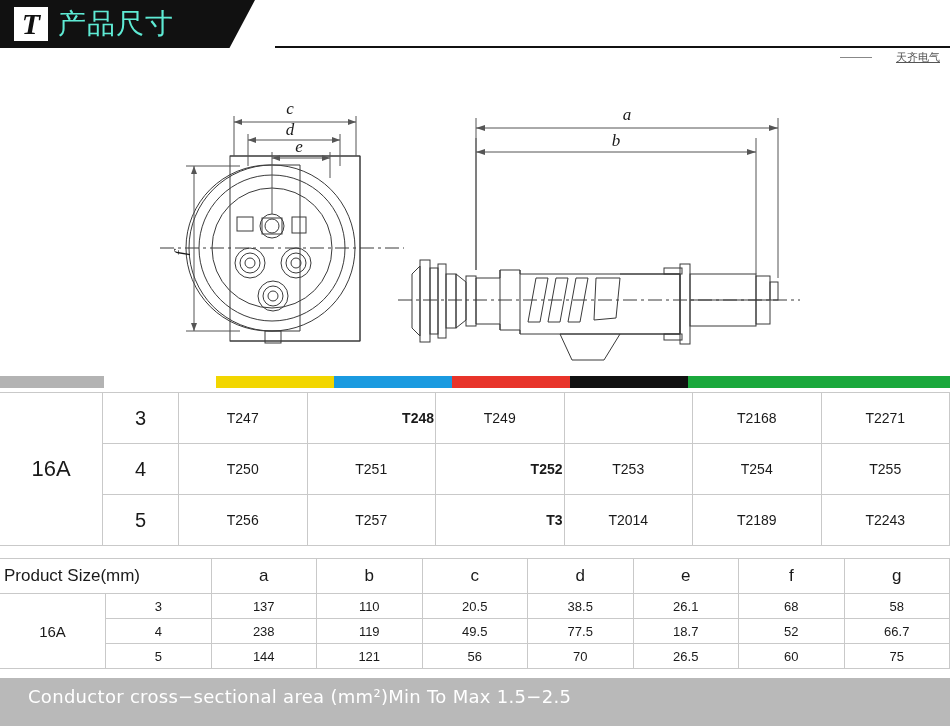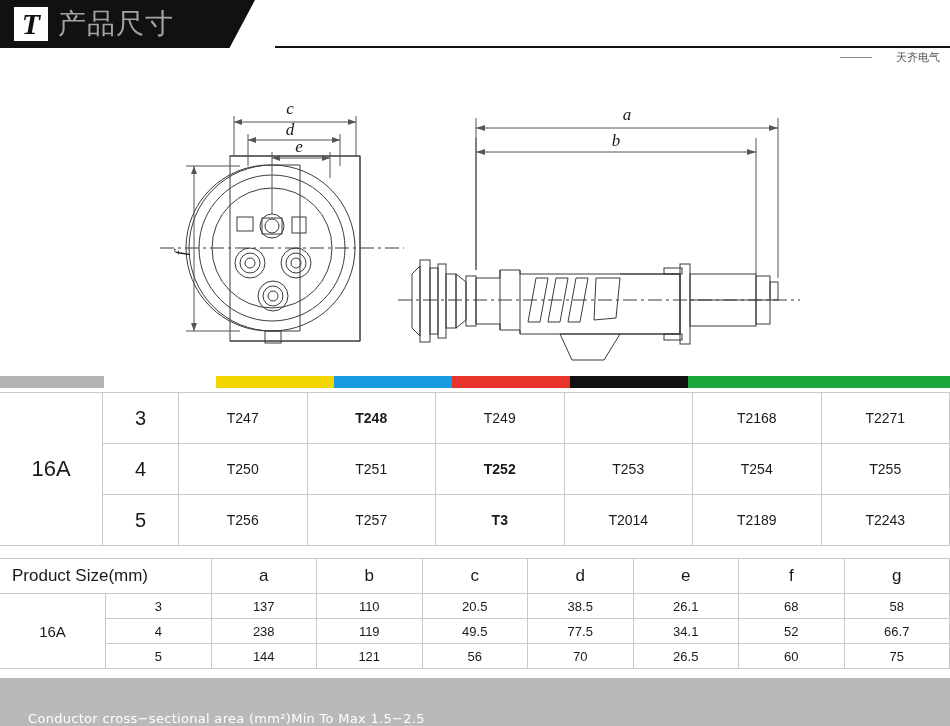--- a/index.html
+++ b/index.html
@@ -31,31 +31,32 @@
     position:absolute;left:14px;top:7px;width:34px;height:34px;
     background:#ffffff;
     display:flex;align-items:center;justify-content:center;
   }
   .logo-t{
     font-family:"Liberation Serif", serif;
     font-size:30px;line-height:30px;color:#111111;font-style:italic;font-weight:bold;
   }
   .header-title{
     position:absolute;left:58px;top:6px;
-    font-size:28px;line-height:36px;color:#a3a3a3;
+    font-size:28px;line-height:36px;color:#5eead4;
     font-family:"DejaVu Sans", sans-serif;
     letter-spacing:1px;
   }
   .header-rule{
     position:absolute;left:275px;top:46px;width:675px;height:2px;background:#111111;
   }
   .brand-line{
     position:absolute;right:10px;top:50px;
     font-size:11px;color:#555555;
     font-family:"DejaVu Sans", sans-serif;
+    text-decoration:underline;
   }
   .brand-dash{
     position:absolute;right:78px;top:57px;width:32px;height:1px;background:#888;
   }
 
   
   .drawing{
     position:absolute;left:0;top:78px;width:950px;height:290px;
   }
   .drawing svg{display:block;}
@@ -78,58 +79,57 @@
     text-align:center;
     font-size:14px;
     color:#1a1a1a;
     height:48px;
     font-family:"Liberation Sans", sans-serif;
   }
   .model-table td.amp{
     font-size:22px;width:100px;border-left:none;
   }
   .model-table td.num{width:73px;font-size:20px;}
-  .model-table td.bold{font-weight:bold;}
+  .model-table td.bold{font-weight:bold;text-align:right;}
 
   
   .size-wrap{
     position:absolute;left:0;top:558px;width:950px;
   }
   .size-table{
     width:950px;border-collapse:collapse;table-layout:fixed;
   }
   .size-table td{
     border:1px solid #c9c9c9;
     text-align:center;
     font-size:13px;
     height:22px;
     color:#1a1a1a;
   }
   .size-table td.hdr{
     font-size:17px;height:32px;
   }
   .size-table td.hdr-label{
-    text-align:left;padding-left:12px;font-size:17px;border-left:none;
+    text-align:left;padding-left:4px;font-size:17px;border-left:none;
   }
   .size-table td.amp2{
     font-size:15px;border-left:none;width:100px;
   }
   .size-table td.rowlab{width:105px;}
 
   
   .footer{
     position:absolute;left:0;top:678px;width:950px;height:48px;
     background:#b9b9b9;
   }
   .footer-text{
     position:absolute;left:28px;top:686px;
-    font-size:13px;color:#ffffff;
+    font-size:18px;color:#ffffff;
     font-family:"DejaVu Sans", sans-serif;
     letter-spacing:0.3px;
-    margin-top:25px;
   }
 </style>
 </head>
 <body>
 
 <div class="header">
   <div class="header-cut"></div>
   <div class="header-cut2"></div>
   <div class="logo-box">
     <span class="logo-t">T</span>
@@ -321,21 +321,21 @@
       <td>26.1</td>
       <td>68</td>
       <td>58</td>
     </tr>
     <tr>
       <td class="rowlab">4</td>
       <td>238</td>
       <td>119</td>
       <td>49.5</td>
       <td>77.5</td>
-      <td>34.1</td>
+      <td>18.7</td>
       <td>52</td>
       <td>66.7</td>
     </tr>
     <tr>
       <td class="rowlab">5</td>
       <td>144</td>
       <td>121</td>
       <td>56</td>
       <td>70</td>
       <td>26.5</td>

